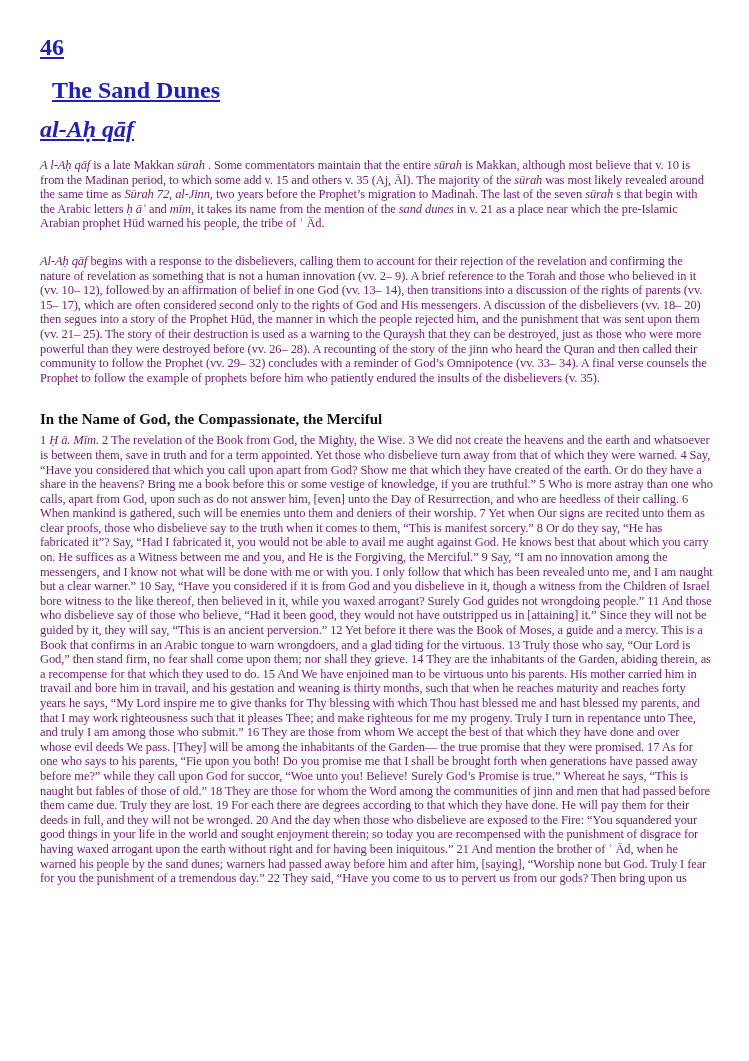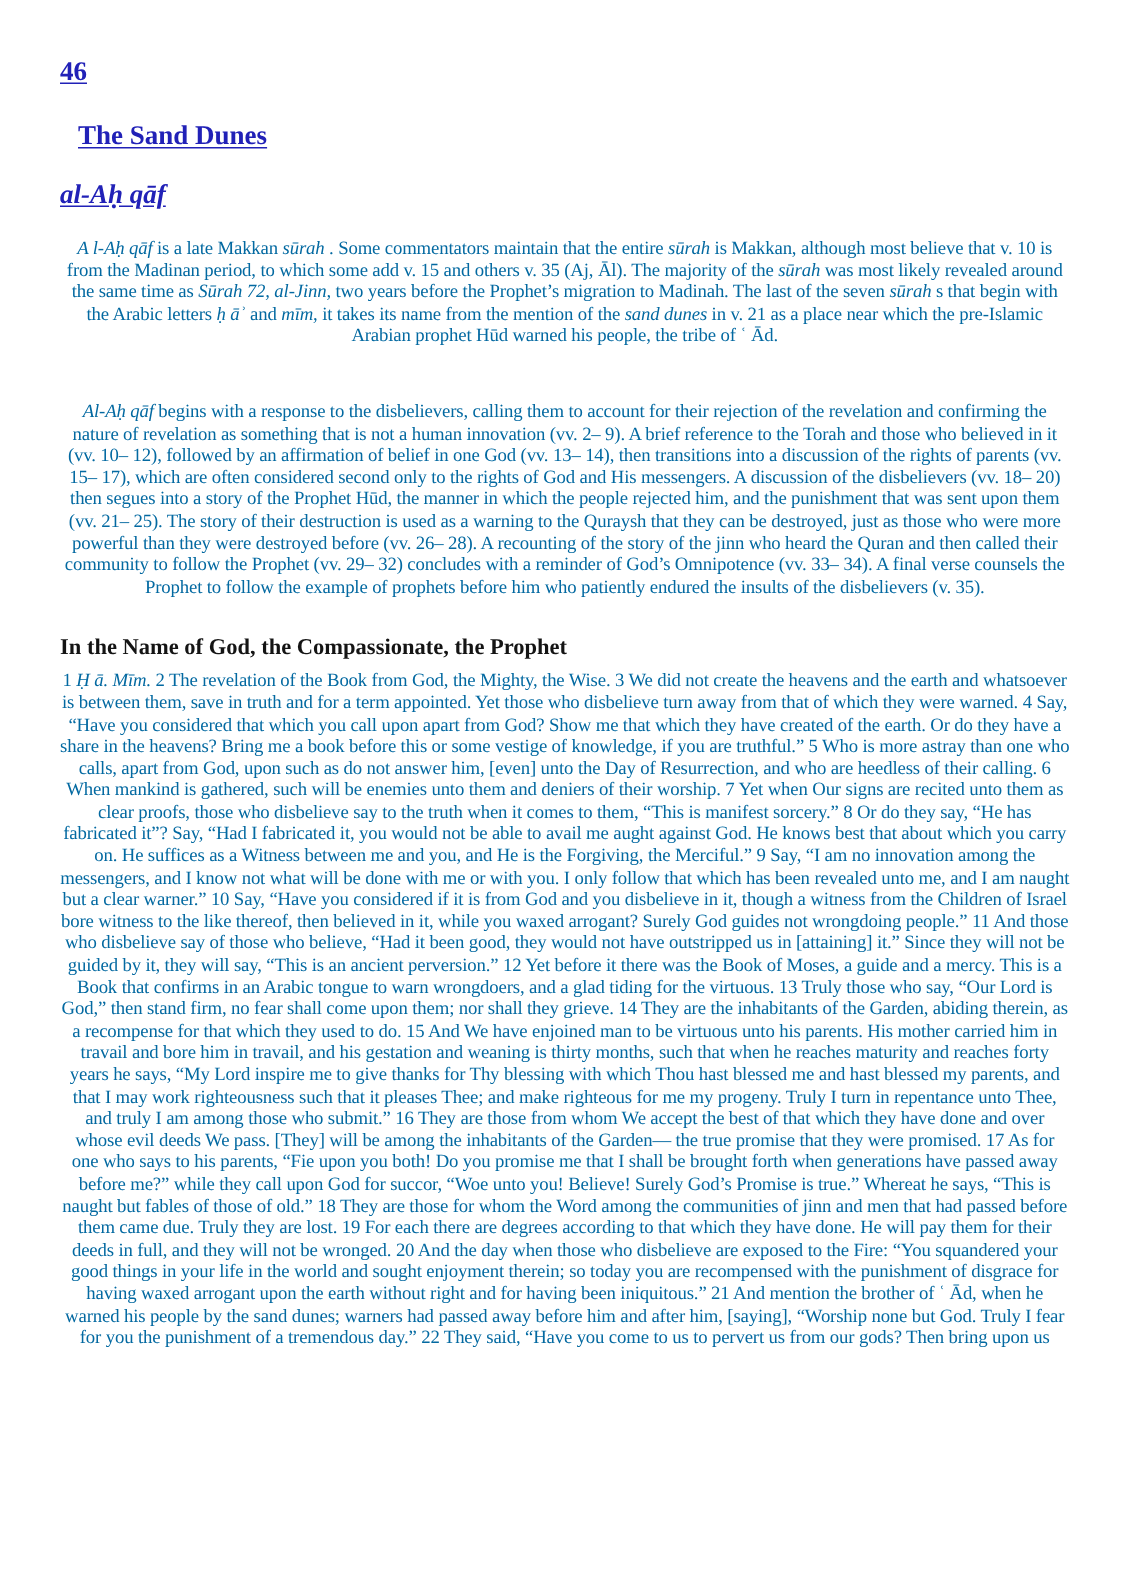--- a/index.html
+++ b/index.html
@@ -13,40 +13,40 @@
     overflow: hidden;
     font-family: "Liberation Serif", "DejaVu Serif", serif;
     color: #1f1f1f;
   }
   .chapter-number,
   .chapter-title,
   .chapter-translit {
     display: block;
     color: #2121b7;
     font-weight: bold;
-    font-size: 18px;
+    font-size: 24px;
     line-height: 22px;
     text-decoration: underline;
     text-underline-offset: 2px;
     cursor: pointer;
   }
   .chapter-number   { margin: 6px 0 0 0; }
   .chapter-title    { margin: 21px 0 0 12px; }
   .chapter-translit { margin: 17px 0 0 0; font-style: italic; }
 
   .body-text {
     font-size: 12.5px;
     line-height: 14.6px;
     letter-spacing: -0.1px;
-    text-align: center;
+    text-align: left;
     margin: 0;
-    color: #0369a1;
+    color: #701a75;
   }
   .intro-p1 { margin-top: 18px; }
-  .intro-p2 { margin-top: 36px; }
+  .intro-p2 { margin-top: 23px; }
   .bismillah {
     margin: 24px 0 0 0;
     font-size: 15px;
     line-height: 20px;
     font-weight: bold;
     color: #141414;
   }
   .verses { margin-top: 4px; }
   i { font-style: italic; }
 </style>
@@ -58,17 +58,17 @@
   <a class="chapter-number">46</a>
 
   <a class="chapter-title">The Sand Dunes</a>
 
   <a class="chapter-translit">al-Aḥ qāf</a>
 
   <p class="body-text intro-p1"><i>A l-Aḥ qāf</i> is a late Makkan <i>sūrah</i> . Some commentators maintain that the entire <i>sūrah</i> is Makkan, although most believe that v. 10 is from the Madinan period, to which some add v. 15 and others v. 35 (Aj, Āl). The majority of the <i>sūrah</i> was most likely revealed around the same time as <i>Sūrah 72, al-Jinn,</i> two years before the Prophet’s migration to Madinah. The last of the seven <i>sūrah</i> s that begin with the Arabic letters <i>ḥ āʾ</i> and <i>mīm,</i> it takes its name from the mention of the <i>sand dunes</i> in v. 21 as a place near which the pre-Islamic Arabian prophet Hūd warned his people, the tribe of ʿ Ād.</p>
 
   <p class="body-text intro-p2"><i>Al-Aḥ qāf</i> begins with a response to the disbelievers, calling them to account for their rejection of the revelation and confirming the nature of revelation as something that is not a human innovation (vv. 2– 9). A brief reference to the Torah and those who believed in it (vv. 10– 12), followed by an affirmation of belief in one God (vv. 13– 14), then transitions into a discussion of the rights of parents (vv. 15– 17), which are often considered second only to the rights of God and His messengers. A discussion of the disbelievers (vv. 18– 20) then segues into a story of the Prophet Hūd, the manner in which the people rejected him, and the punishment that was sent upon them (vv. 21– 25). The story of their destruction is used as a warning to the Quraysh that they can be destroyed, just as those who were more powerful than they were destroyed before (vv. 26– 28). A recounting of the story of the jinn who heard the Quran and then called their community to follow the Prophet (vv. 29– 32) concludes with a reminder of God’s Omnipotence (vv. 33– 34). A final verse counsels the Prophet to follow the example of prophets before him who patiently endured the insults of the disbelievers (v. 35).</p>
 
-  <h2 class="bismillah">In the Name of God, the Compassionate, the Prophet</h2>
+  <h2 class="bismillah">In the Name of God, the Compassionate, the Merciful</h2>
 
   <p class="body-text verses">1 <i>Ḥ ā. Mīm.</i> 2 The revelation of the Book from God, the Mighty, the Wise. 3 We did not create the heavens and the earth and whatsoever is between them, save in truth and for a term appointed. Yet those who disbelieve turn away from that of which they were warned. 4 Say, “Have you considered that which you call upon apart from God? Show me that which they have created of the earth. Or do they have a share in the heavens? Bring me a book before this or some vestige of knowledge, if you are truthful.” 5 Who is more astray than one who calls, apart from God, upon such as do not answer him, [even] unto the Day of Resurrection, and who are heedless of their calling. 6 When mankind is gathered, such will be enemies unto them and deniers of their worship. 7 Yet when Our signs are recited unto them as clear proofs, those who disbelieve say to the truth when it comes to them, “This is manifest sorcery.” 8 Or do they say, “He has fabricated it”? Say, “Had I fabricated it, you would not be able to avail me aught against God. He knows best that about which you carry on. He suffices as a Witness between me and you, and He is the Forgiving, the Merciful.” 9 Say, “I am no innovation among the messengers, and I know not what will be done with me or with you. I only follow that which has been revealed unto me, and I am naught but a clear warner.” 10 Say, “Have you considered if it is from God and you disbelieve in it, though a witness from the Children of Israel bore witness to the like thereof, then believed in it, while you waxed arrogant? Surely God guides not wrongdoing people.” 11 And those who disbelieve say of those who believe, “Had it been good, they would not have outstripped us in [attaining] it.” Since they will not be guided by it, they will say, “This is an ancient perversion.” 12 Yet before it there was the Book of Moses, a guide and a mercy. This is a Book that confirms in an Arabic tongue to warn wrongdoers, and a glad tiding for the virtuous. 13 Truly those who say, “Our Lord is God,” then stand firm, no fear shall come upon them; nor shall they grieve. 14 They are the inhabitants of the Garden, abiding therein, as a recompense for that which they used to do. 15 And We have enjoined man to be virtuous unto his parents. His mother carried him in travail and bore him in travail, and his gestation and weaning is thirty months, such that when he reaches maturity and reaches forty years he says, “My Lord inspire me to give thanks for Thy blessing with which Thou hast blessed me and hast blessed my parents, and that I may work righteousness such that it pleases Thee; and make righteous for me my progeny. Truly I turn in repentance unto Thee, and truly I am among those who submit.” 16 They are those from whom We accept the best of that which they have done and over whose evil deeds We pass. [They] will be among the inhabitants of the Garden— the true promise that they were promised. 17 As for one who says to his parents, “Fie upon you both! Do you promise me that I shall be brought forth when generations have passed away before me?” while they call upon God for succor, “Woe unto you! Believe! Surely God’s Promise is true.” Whereat he says, “This is naught but fables of those of old.” 18 They are those for whom the Word among the communities of jinn and men that had passed before them came due. Truly they are lost. 19 For each there are degrees according to that which they have done. He will pay them for their deeds in full, and they will not be wronged. 20 And the day when those who disbelieve are exposed to the Fire: “You squandered your good things in your life in the world and sought enjoyment therein; so today you are recompensed with the punishment of disgrace for having waxed arrogant upon the earth without right and for having been iniquitous.” 21 And mention the brother of ʿ Ād, when he warned his people by the sand dunes; warners had passed away before him and after him, [saying], “Worship none but God. Truly I fear for you the punishment of a tremendous day.” 22 They said, “Have you come to us to pervert us from our gods? Then bring upon us</p>
 
 </div>
 
 </body></html>

